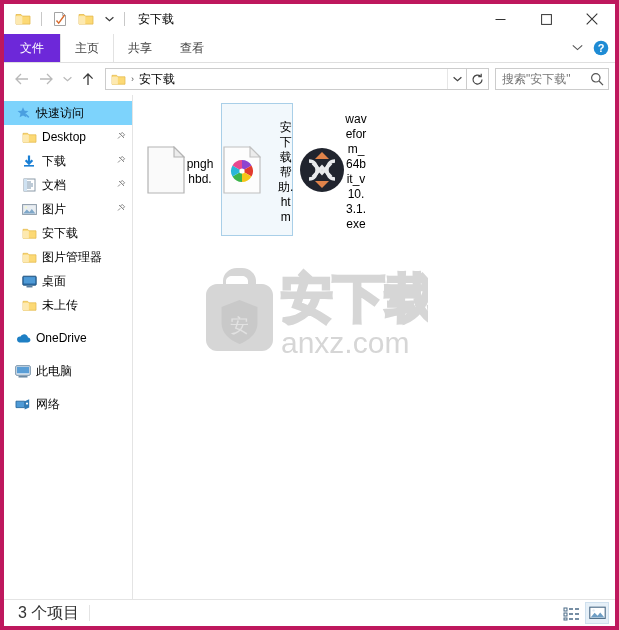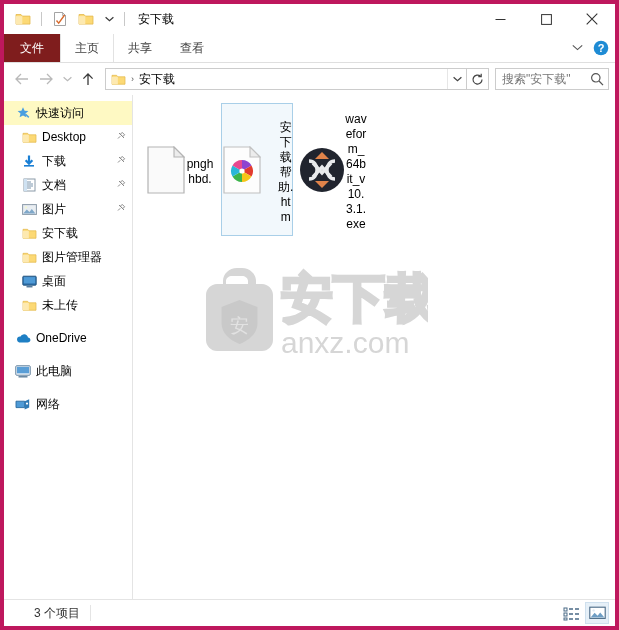--- a/index.html
+++ b/index.html
@@ -101,21 +101,21 @@
     align-items: center;
     justify-content: center;
     font-size: 12px;
     color: #404040;
     padding: 0 14px;
     height: 100%;
     box-sizing: border-box;
     white-space: nowrap;
   }
   .tab.file {
-    background: #7f1d1d;
+    background: #6d28d9;
     color: #ffffff;
     padding: 0 16px;
     font-family: Liberation Serif, serif;
   }
   .tab.home {
     border-left: 1px solid #e2e2e2;
     border-right: 1px solid #e2e2e2;
     background: #ffffff;
   }
   .ribbon-right {
@@ -246,21 +246,21 @@
   .navrow {
     height: 24px;
     display: flex;
     align-items: center;
     font-size: 12px;
     color: #000;
     white-space: nowrap;
     position: relative;
     box-sizing: border-box;
   }
-  .navrow.sel { background: #fef9c3; }
+  .navrow.sel { background: #7dd3fc; }
   .navrow .ico {
     width: 18px;
     display: flex;
     align-items: center;
     justify-content: center;
     flex: 0 0 18px;
   }
   .navrow .lbl { margin-left: 4px; }
   .navrow .pin {
     position: absolute;
@@ -333,23 +333,23 @@
   .statusbar {
     height: 26px;
     flex: 0 0 26px;
     border-top: 1px solid #e4e4e4;
     display: flex;
     align-items: center;
     background: #ffffff;
     position: relative;
   }
   .status-text {
-    font-size: 12px;
+    font-size: 16px;
     color: #333;
-    padding-left: 30px;
+    padding-left: 14px;
     white-space: nowrap;
   }
   .status-sep {
     width: 1px;
     height: 16px;
     background: #e4e4e4;
     margin-left: 10px;
   }
   .viewbtns {
     position: absolute;

